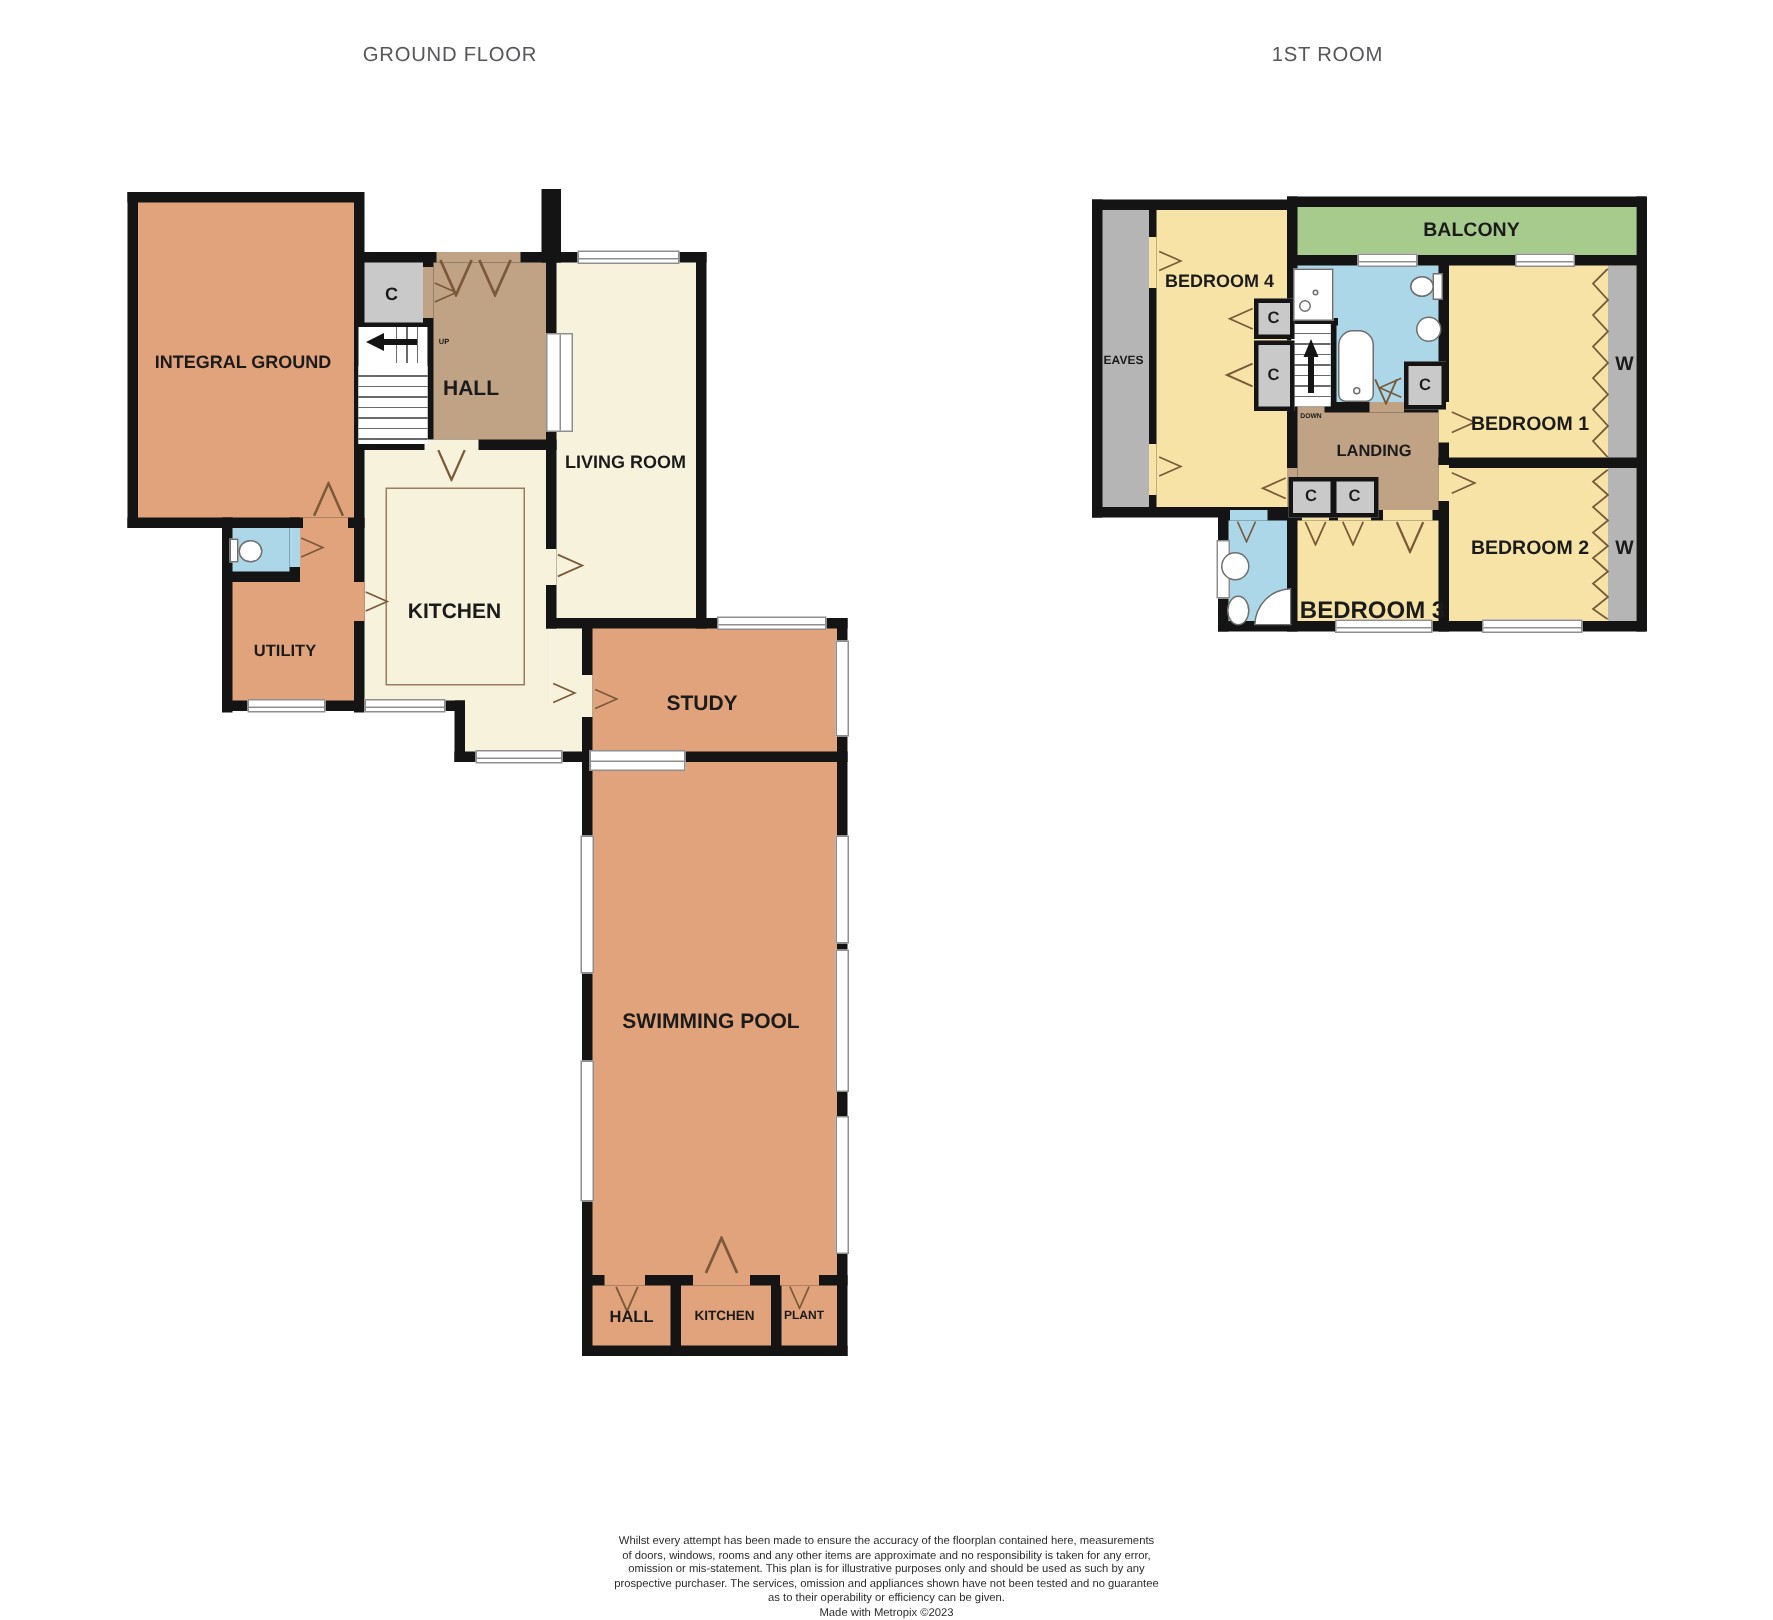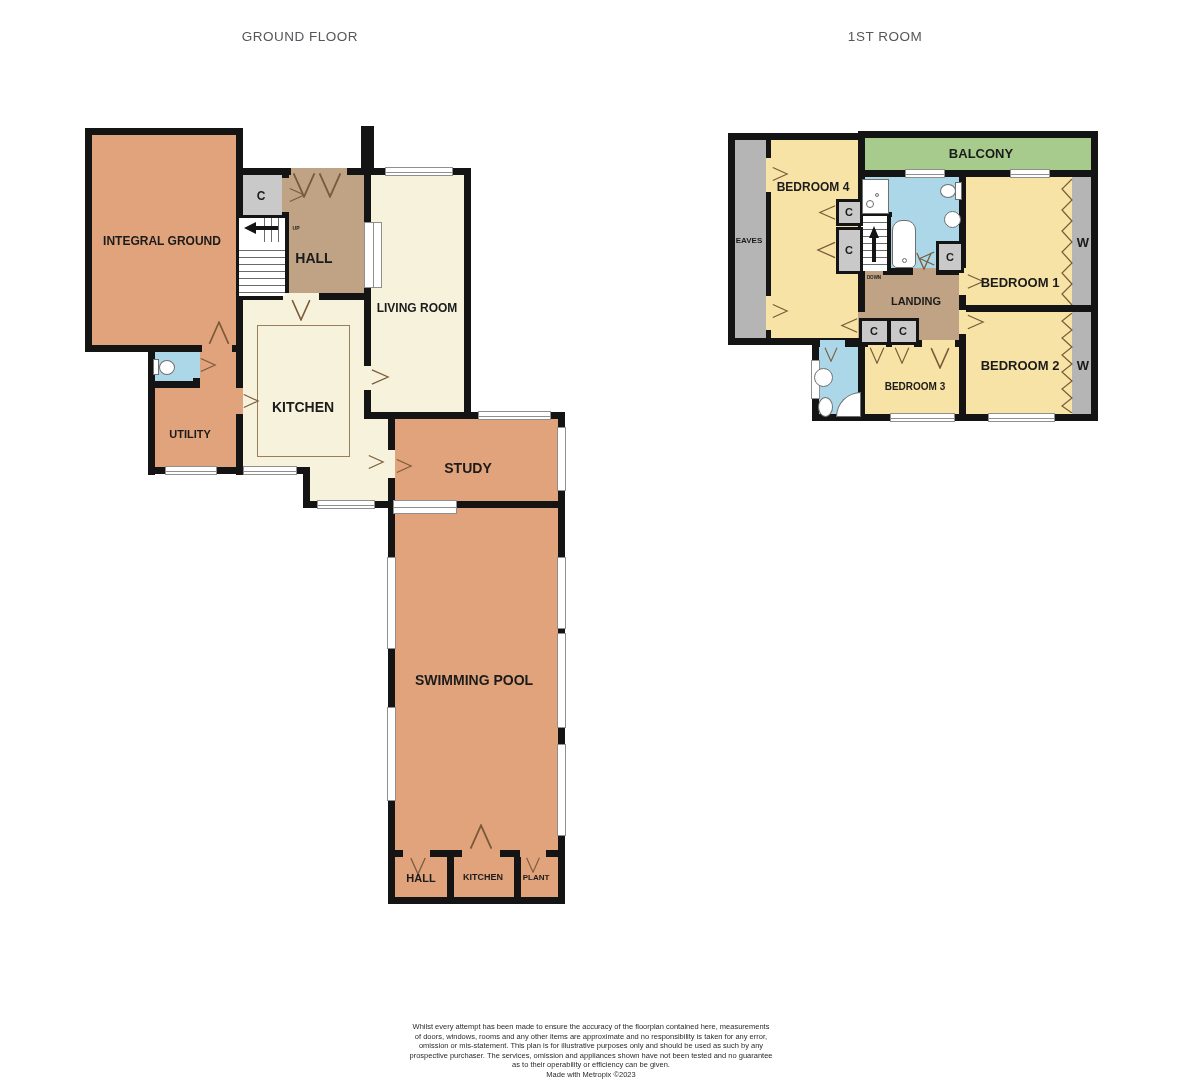--- a/index.html
+++ b/index.html
@@ -375,21 +375,21 @@
   <div class="vmark rot-down" style="left:820px;top:347px;width:22px;height:15px;">
       <svg viewBox="0 0 20 20">
         <polyline points="2,19 10,1 18,19" fill="none" stroke="#7a5a3a" stroke-width="1.4"></polyline>
       </svg>
     </div>
 
   <div class="label" style="left:813px;top:187px;font-size:12px;">BEDROOM 4</div>
   <div class="label" style="left:981px;top:153px;font-size:13px;">BALCONY</div>
   <div class="label" style="left:1020px;top:242px;font-size:13px;margin-top:40px;">BEDROOM 1</div>
   <div class="label" style="left:1020px;top:365px;font-size:13px;">BEDROOM 2</div>
-  <div class="label" style="left:915px;top:386px;font-size:10px;">BEDROOM 3</div>
+  <div class="label" style="left:915px;top:408px;font-size:16px;">BEDROOM 3</div>
   <div class="label" style="left:916px;top:301px;font-size:11px;">LANDING</div>
   <div class="label" style="left:749px;top:240px;font-size:8px;">EAVES</div>
   <div class="label" style="left:1083px;top:242px;font-size:13px;">W</div>
   <div class="label" style="left:1083px;top:365px;font-size:13px;">W</div>
   <div class="label" style="left:849px;top:212px;font-size:11px;">C</div>
   <div class="label" style="left:849px;top:250px;font-size:11px;">C</div>
   <div class="label" style="left:950px;top:257px;font-size:11px;">C</div>
   <div class="label" style="left:874px;top:331px;font-size:11px;">C</div>
   <div class="label" style="left:903px;top:331px;font-size:11px;">C</div>
 

